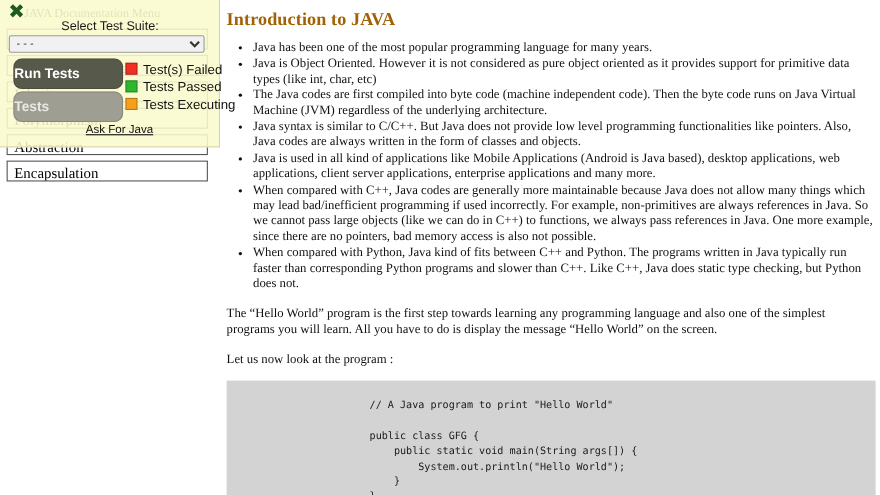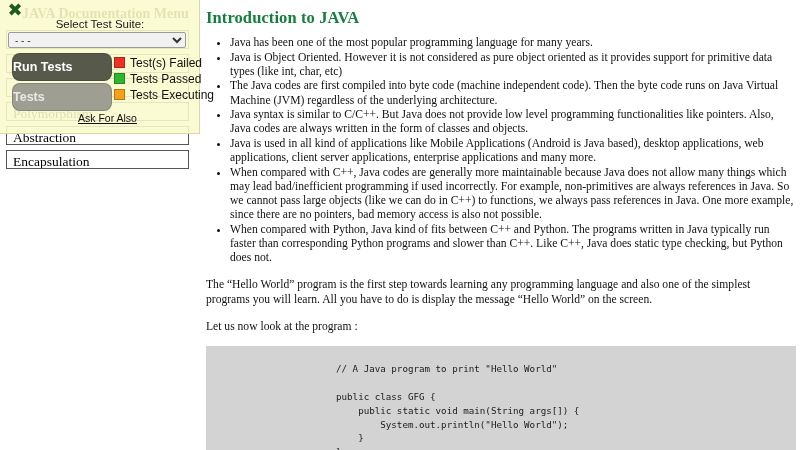--- a/index.html
+++ b/index.html
@@ -28,22 +28,22 @@
     top: 0;
     width: 195px;
     height: 450px;
     padding: 4px 0 0 0;
     box-sizing: border-box;
     background: #ffffff;
   }
 
   #sidebar-title {
     font-family: "Liberation Serif", "DejaVu Serif", serif;
-    font-size: 14px;
-    font-weight: bold;
+    font-size: 11px;
+    font-weight: normal;
     color: #333300;
     padding: 2px 0 4px 22px;
     letter-spacing: 0px;
     white-space: nowrap;
   }
 
   .menu-item {
     margin: 4px 6px 5px 6px;
     padding: 3px 6px 4px 6px;
     border: 1px solid #555555;
@@ -195,21 +195,21 @@
     box-sizing: border-box;
     overflow: hidden;
     font-family: "Liberation Serif", "DejaVu Serif", serif;
     color: #111111;
   }
 
   h1#page-title {
     font-size: 16.5px;
     font-weight: bold;
     margin: 4px 0 8px 0;
-    color: #15803d;
+    color: #a16207;
     letter-spacing: 0.1px;
   }
 
   ul.doc-list {
     margin: 0 0 0 0;
     padding-left: 24px;
     list-style-type: disc;
   }
 
   ul.doc-list li {
@@ -278,21 +278,21 @@
     <div class="legend-row" id="legend-failed">
       <span class="legend-swatch" style="background: rgb(238, 49, 36);"></span><span>Test(s) Failed</span>
     </div>
     <div class="legend-row" id="legend-passed">
       <span class="legend-swatch" style="background: rgb(47, 182, 47);"></span><span>Tests Passed</span>
     </div>
     <div class="legend-row" id="legend-running">
       <span class="legend-swatch" style="background: rgb(246, 160, 26);"></span><span>Tests Executing</span>
     </div>
 
-    <div id="ask-for-help">Ask For Also</div>
+    <div id="ask-for-help">Ask For Java</div>
   </div>
 
   <div id="content">
 
     <h1 id="page-title">Introduction to JAVA</h1>
 
     <ul class="doc-list">
       <li>Java has been one of the most popular programming language for many years.</li>
       <li>Java is Object Oriented. However it is not considered as pure object oriented as it provides support for primitive data types (like int, char, etc)</li>
       <li>The Java codes are first compiled into byte code (machine independent code). Then the byte code runs on Java Virtual Machine (JVM) regardless of the underlying architecture.</li>

